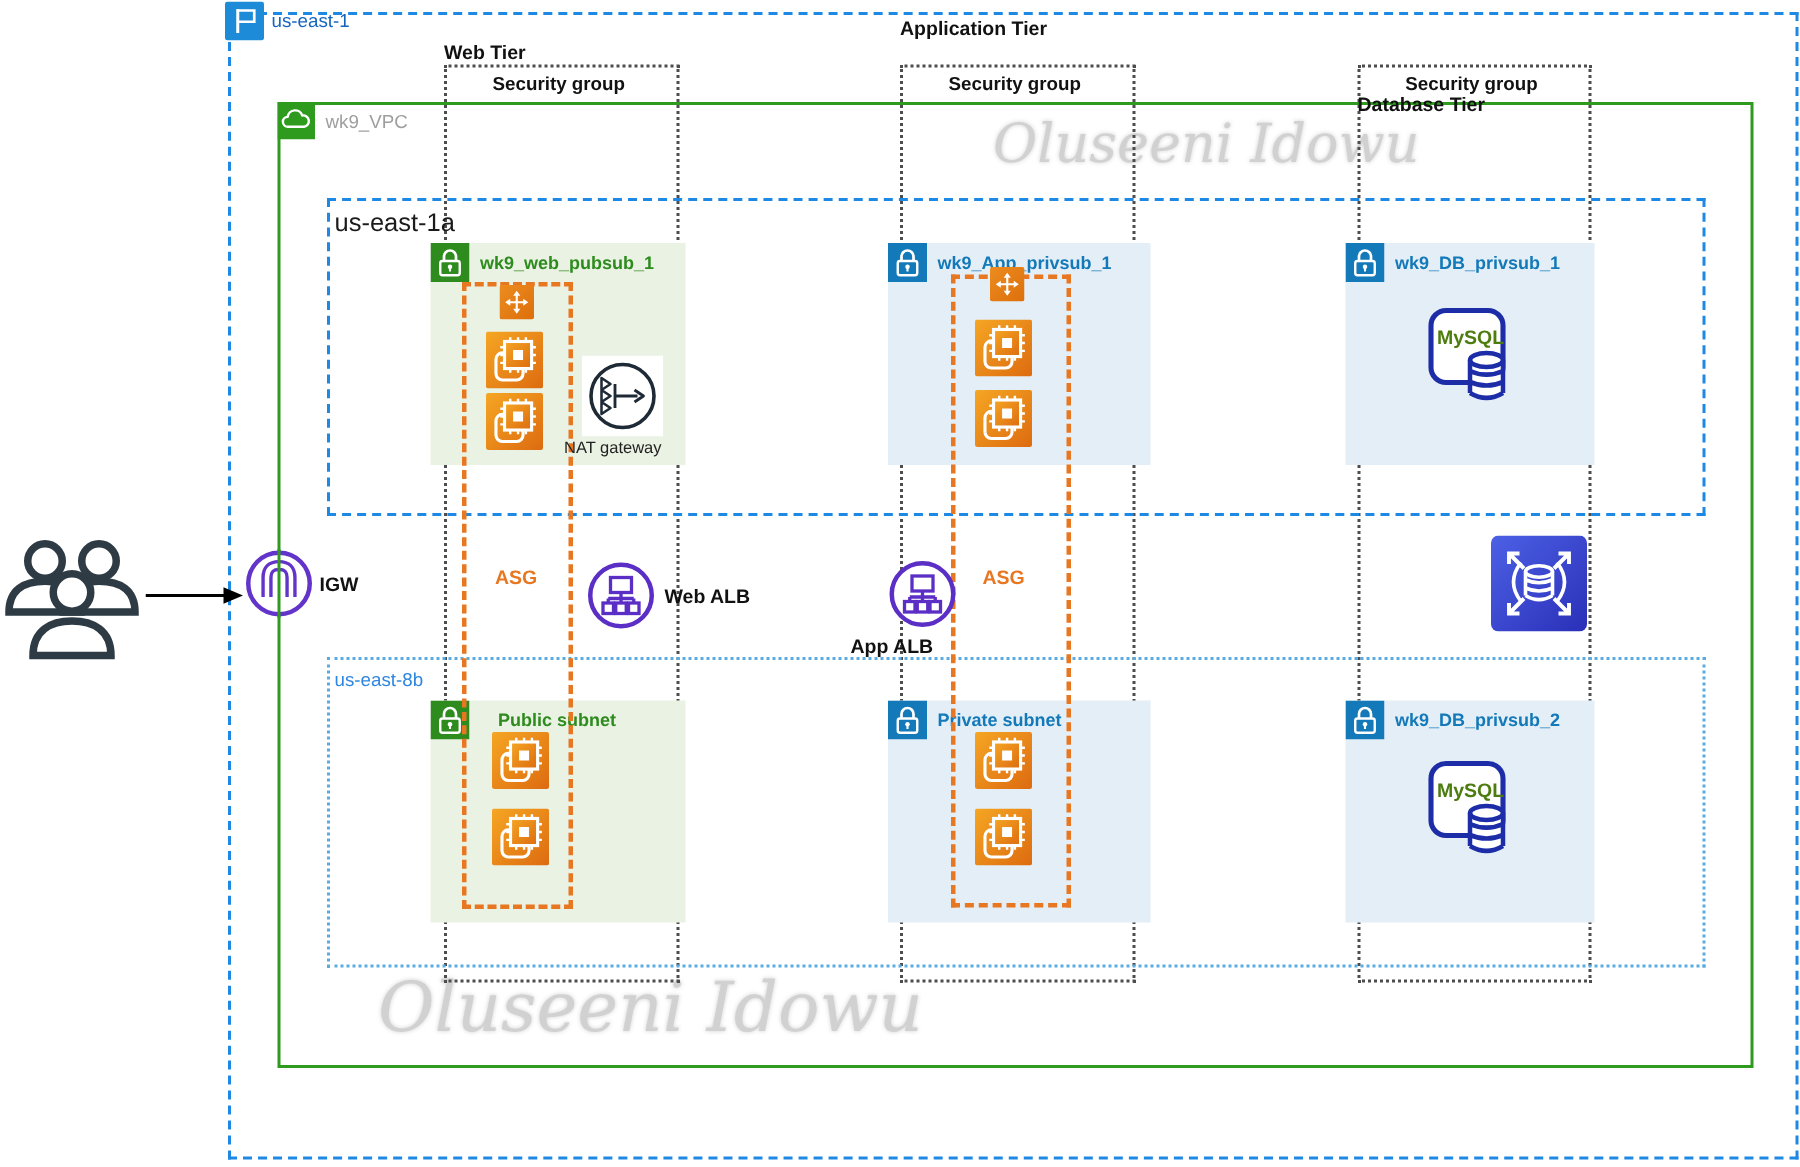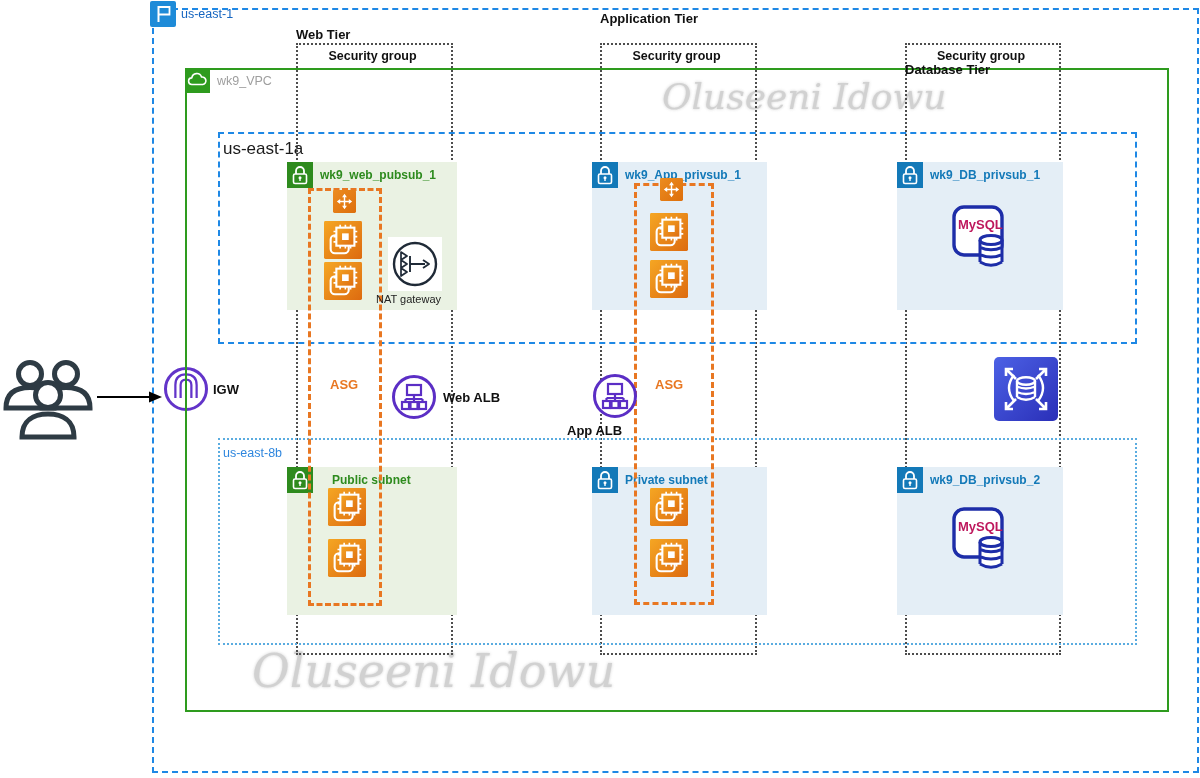--- a/index.html
+++ b/index.html
@@ -21,21 +21,21 @@
   .vpc-lbl{color:#9E9E9E;}
   .az-lbl-a{color:#1b1b1b;font-size:17px;}
   .az-lbl-b{color:#2E86DE;font-size:12.5px;}
   .tier-title{font-weight:bold;font-size:13px;color:#111;text-align:left;}
   .sg-sub{font-weight:bold;font-size:12.5px;color:#111;text-align:center;}
   .subnet-lbl{font-weight:bold;font-size:12px;white-space:nowrap;}
   .pub{color:#2E8B1E;} .priv{color:#1379B8;}
   .node-lbl{font-weight:bold;font-size:13px;color:#111;white-space:nowrap;}
   .nat-lbl{font-size:11px;color:#222;text-align:left;white-space:nowrap;}
   .asg-lbl{font-weight:bold;font-size:13px;color:#E87722;white-space:nowrap;}
-  .mysql-lbl{font-weight:bold;font-size:13px;color:#be185d;text-align:left;}
+  .mysql-lbl{font-weight:bold;font-size:13px;color:#4d7c0f;text-align:left;}
   .watermark{font-family:"DejaVu Serif",serif;font-style:italic;color:#ADADAD;
              opacity:.55;white-space:nowrap;text-shadow:0 0 3px rgba(160,160,160,.9);}
   .green-overlay{background:#2E9B1E;width:2px;}
 </style>
 </head>
 <body>
 
 <div class="canvas">
 
   <svg width="0" height="0" style="position:absolute" aria-hidden="true">

